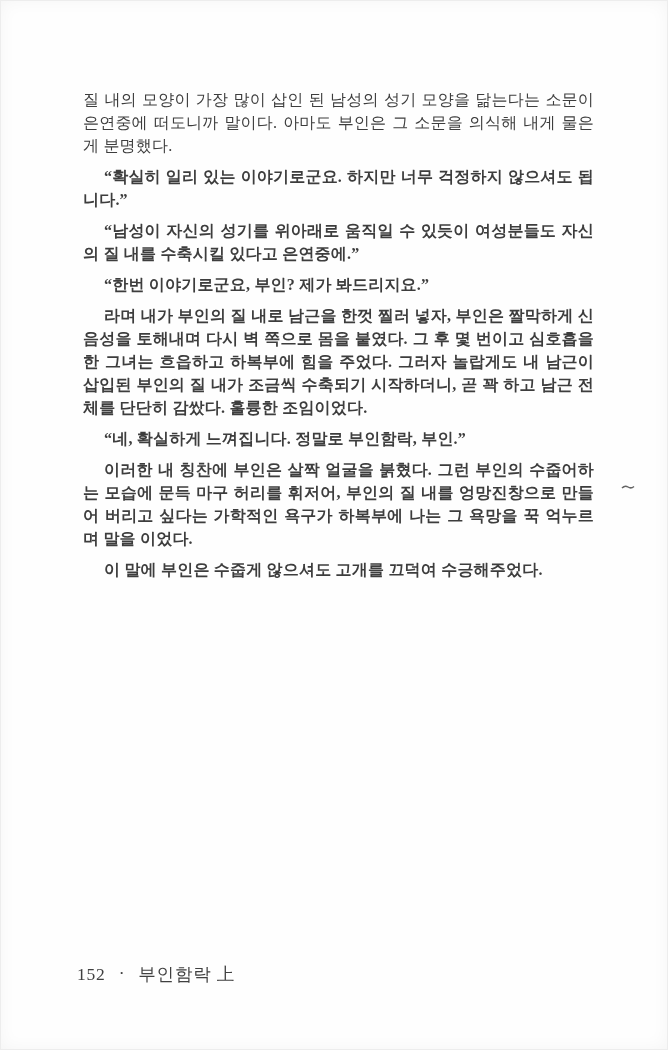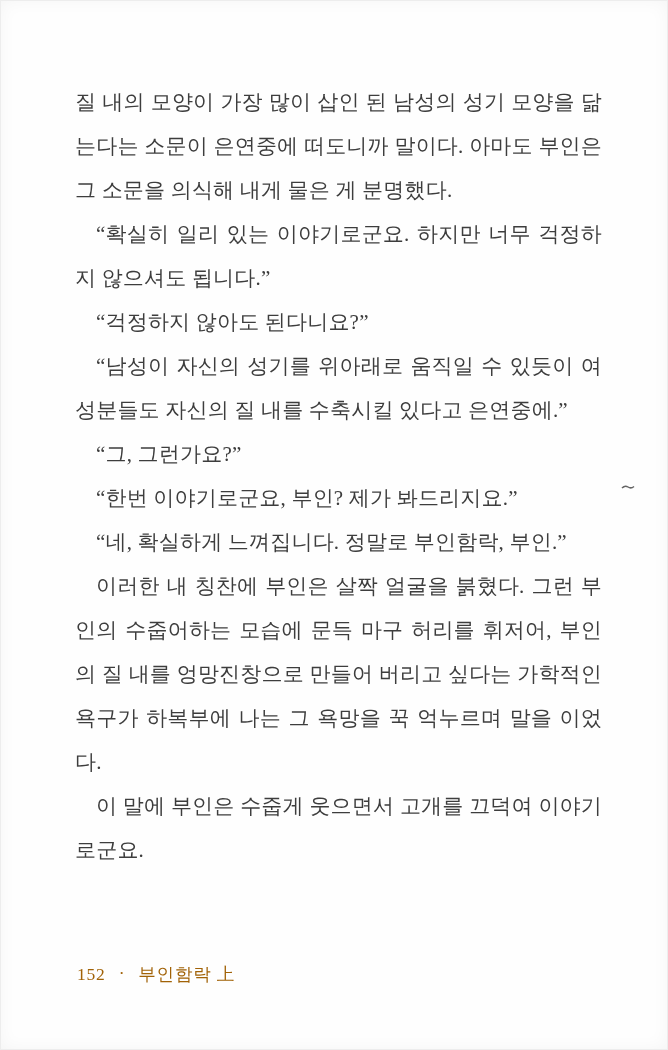--- a/index.html
+++ b/index.html
@@ -17,37 +17,38 @@
     font-family: "Liberation Serif", "DejaVu Serif", serif;
     color: #3d3d3d;
   }
   .text-block {
     position: absolute;
     left: 75px;
     top: 80px;
     width: 527px;
   }
   .text-block p.para {
-    margin: 0;
-    font-size: 21px;
-    line-height: 44px;
+    margin: 8px;
+    font-size: 16px;
+    line-height: 23px;
     text-align: justify;
     word-break: break-all;
     letter-spacing: 0.2px;
   }
   .text-block p.para.indent {
     text-indent: 21px;
+    font-weight: bold;
   }
   .page-footer {
     position: absolute;
     left: 77px;
     top: 962px;
     font-size: 17.5px;
     line-height: 24px;
-    color: #a16207;
+    color: #404040;
     letter-spacing: 0.8px;
     white-space: nowrap;
   }
   .page-footer .sep {
     display: inline-block;
     margin: 0 13px;
     transform: translateY(-1px);
   }
   .smudge {
     position: absolute;
@@ -58,27 +59,26 @@
 </style>
 </head>
 <body>
 
 <div class="scan-page">
 
   <main class="text-block">
 
   <p class="para">질 내의 모양이 가장 많이 삽인 된 남성의 성기 모양을 닮는다는 소문이 은연중에 떠도니까 말이다. 아마도 부인은 그 소문을 의식해 내게 물은 게 분명했다.</p>
       <p class="para indent">“확실히 일리 있는 이야기로군요. 하지만 너무 걱정하지 않으셔도 됩니다.”</p>
-      <p class="para indent">“걱정하지 않아도 된다니요?”</p>
       <p class="para indent">“남성이 자신의 성기를 위아래로 움직일 수 있듯이 여성분들도 자신의 질 내를 수축시킬 있다고 은연중에.”</p>
-      <p class="para indent">“그, 그런가요?”</p>
       <p class="para indent">“한번 이야기로군요, 부인? 제가 봐드리지요.”</p>
+      <p class="para indent">라며 내가 부인의 질 내로 남근을 한껏 찔러 넣자, 부인은 짤막하게 신음성을 토해내며 다시 벽 쪽으로 몸을 붙였다. 그 후 몇 번이고 심호흡을 한 그녀는 흐읍하고 하복부에 힘을 주었다. 그러자 놀랍게도 내 남근이 삽입된 부인의 질 내가 조금씩 수축되기 시작하더니, 곧 꽉 하고 남근 전체를 단단히 감쌌다. 훌륭한 조임이었다.</p>
       <p class="para indent">“네, 확실하게 느껴집니다. 정말로 부인함락, 부인.”</p>
       <p class="para indent">이러한 내 칭찬에 부인은 살짝 얼굴을 붉혔다. 그런 부인의 수줍어하는 모습에 문득 마구 허리를 휘저어, 부인의 질 내를 엉망진창으로 만들어 버리고 싶다는 가학적인 욕구가 하복부에 나는 그 욕망을 꾹 억누르며 말을 이었다.</p>
-      <p class="para indent">이 말에 부인은 수줍게 웃으면서 고개를 끄덕여 이야기로군요.</p>
+      <p class="para indent">이 말에 부인은 수줍게 않으셔도 고개를 끄덕여 수긍해주었다.</p>
     </main>
 
   <span class="smudge">
     <svg width="14" height="8" viewBox="0 0 14 8" aria-hidden="true">
       <path d="M1 5 Q4 2 7 4 T13 3.5" stroke="#4a4a4a" stroke-width="1.5" fill="none"></path>
     </svg>
   </span>
 
   <footer class="page-footer">
     <span>152</span><span class="sep">·</span><span>부인함락 上</span>

